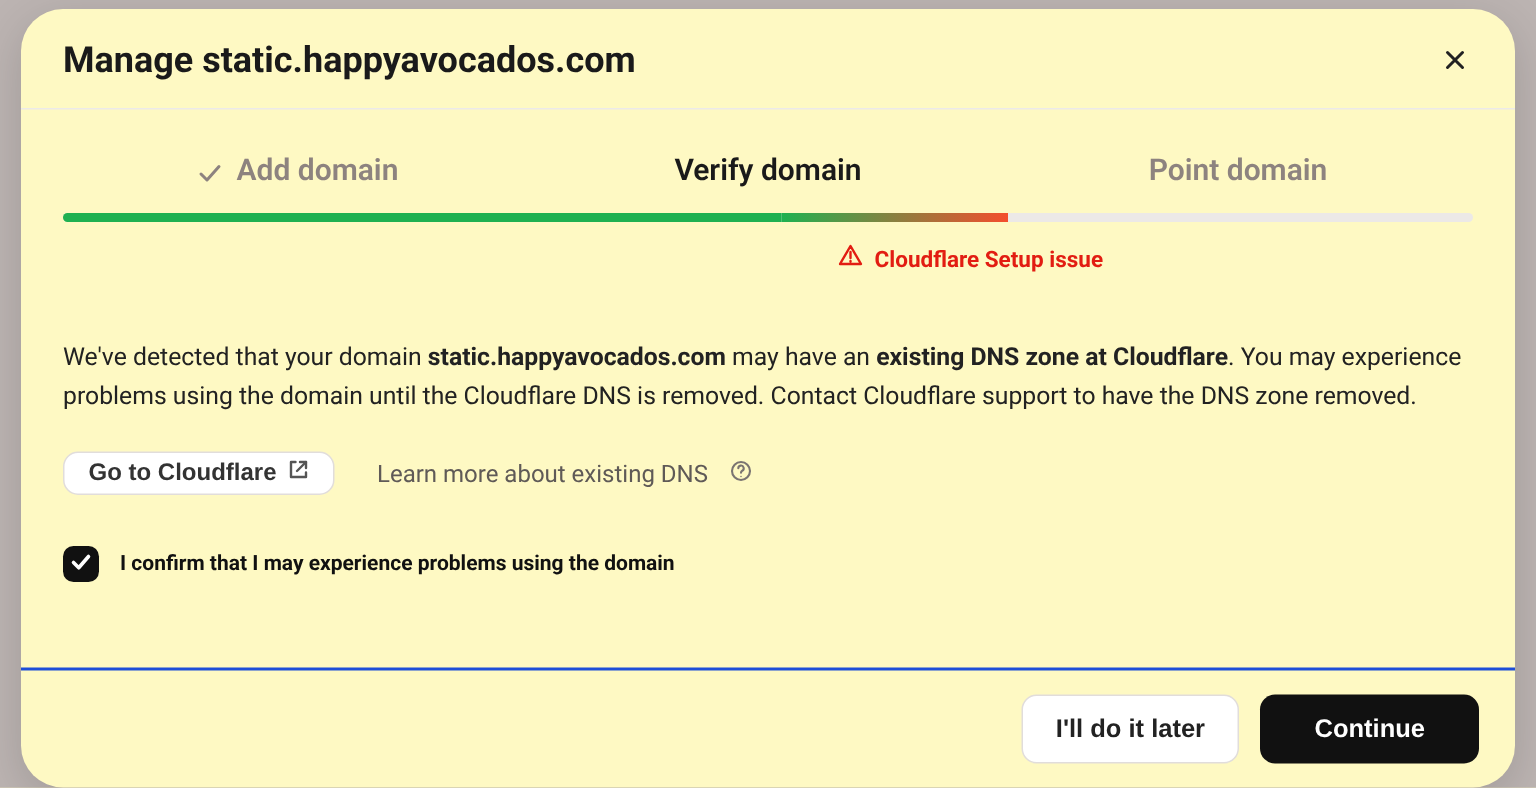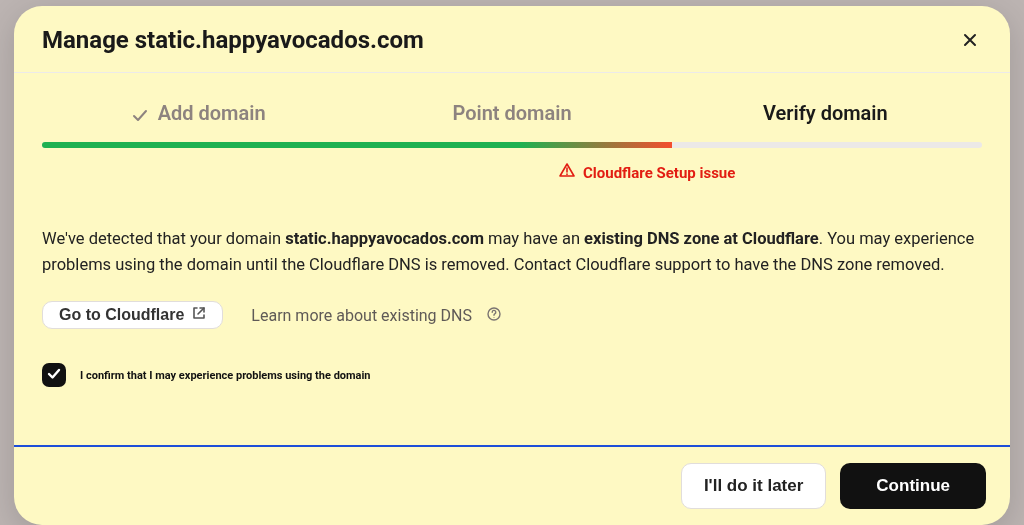--- a/index.html
+++ b/index.html
@@ -47,21 +47,21 @@
   }
   .text-link { color: #5f5a57; font-size: 16px; display: inline-flex; align-items: center; gap: 15px; cursor: pointer; }
   .text-link svg, .outline-btn svg { width: 14px; height: 14px; }
 
   .confirm-row { margin: 34px 28px 0 28px; display: flex; align-items: center; gap: 14px; }
   .checkbox {
     width: 24px; height: 24px; border-radius: 7px; background: #111; color: #fff;
     display: inline-flex; align-items: center; justify-content: center; cursor: pointer;
   }
   .checkbox svg { width: 14px; height: 14px; }
-  .confirm-label { font-size: 11px; font-weight: 700; color: #111; }
+  .confirm-label { font-size: 14px; font-weight: 700; color: #111; }
 
   .footer {
     margin-top: auto; border-top: 2px solid #1d4ed8;
     padding: 16px 24px; display: flex; justify-content: flex-end; gap: 14px;
   }
   .btn-secondary {
     border: 1.5px solid #e1dddb; background: #fff; border-radius: 10px;
     padding: 12px 22px; font-size: 17px; font-weight: 600; color: #222; cursor: pointer;
   }
   .btn-primary {
@@ -89,28 +89,28 @@
     <div class="step">
       <span class="step-label">
         <span class="check">
           <svg viewBox="0 0 16 16" fill="none" stroke="#8d837f" stroke-width="2" stroke-linecap="round" stroke-linejoin="round">
               <path d="M2 8 L6 12 L14 3"></path>
             </svg>
         </span>
         <span>Add domain</span>
       </span>
     </div>
+    <div class="step current">
+      <span class="step-label">
+          <span>Verify domain</span>
+        </span>
+    </div>
     <div class="step">
       <span class="step-label">
           <span>Point domain</span>
-        </span>
-    </div>
-    <div class="step current">
-      <span class="step-label">
-          <span>Verify domain</span>
         </span>
     </div>
   </div>
 
   <div class="bar-wrap">
     <div class="bar-green"></div>
     <div class="bar-grad"></div>
   </div>
 
   <div class="alert-row">

